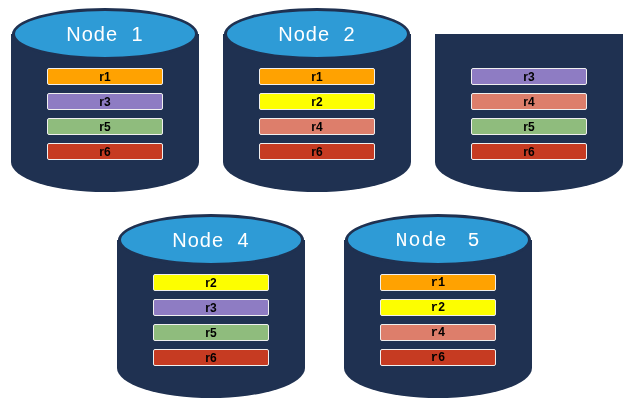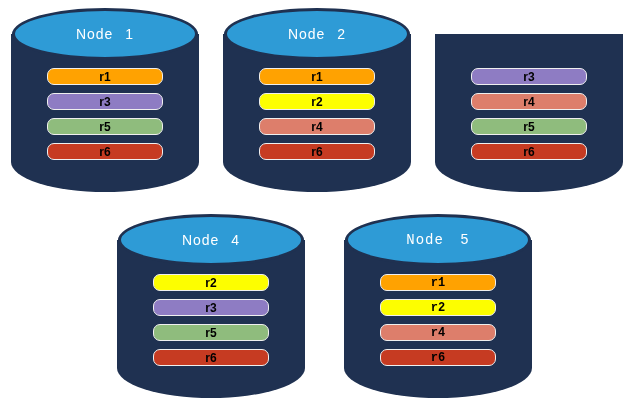--- a/index.html
+++ b/index.html
@@ -37,39 +37,39 @@
     background: var(--top-color);
     border: 3px solid var(--body-color);
     border-radius: 50%;
     display: flex;
     align-items: center;
     justify-content: center;
     z-index: 2;
   }
   .cyl-title {
     color: var(--title-color);
-    font-size: 14px;
+    font-size: 20px;
     letter-spacing: 1px;
     word-spacing: 7px;
     white-space: nowrap;
   }
   .bars {
     position: absolute;
     left: 36px; right: 36px;
     top: 60px;
     display: flex;
     flex-direction: column;
     gap: 8px;
     z-index: 3;
   }
   .bar {
     height: 17px;
     box-sizing: border-box;
     border: 1px solid var(--bar-border-color);
-    border-radius: 7px;
+    border-radius: 2px;
     display: flex;
     align-items: center;
     justify-content: center;
     font-size: 12px;
     font-weight: bold;
     color: var(--bar-text-color);
     line-height: 1;
   }
 </style>
 </head>

